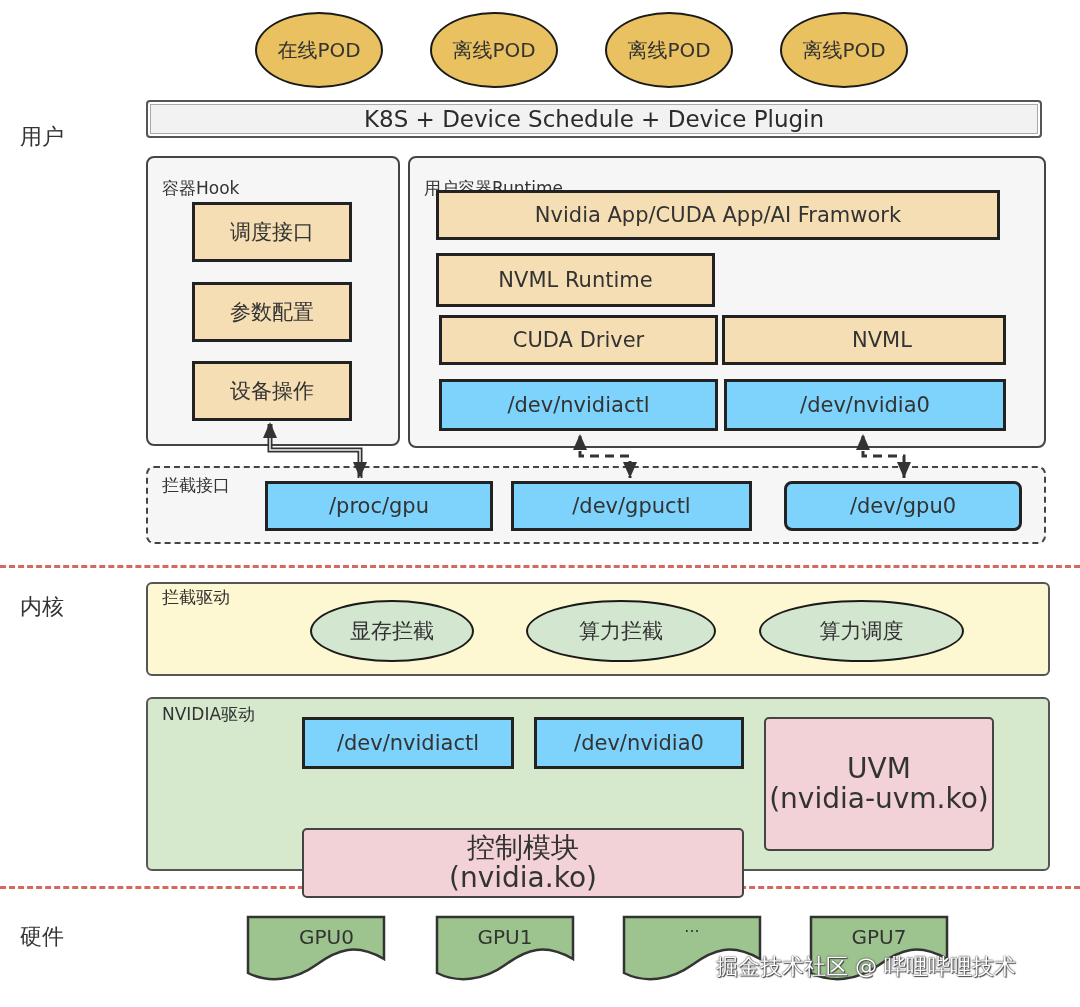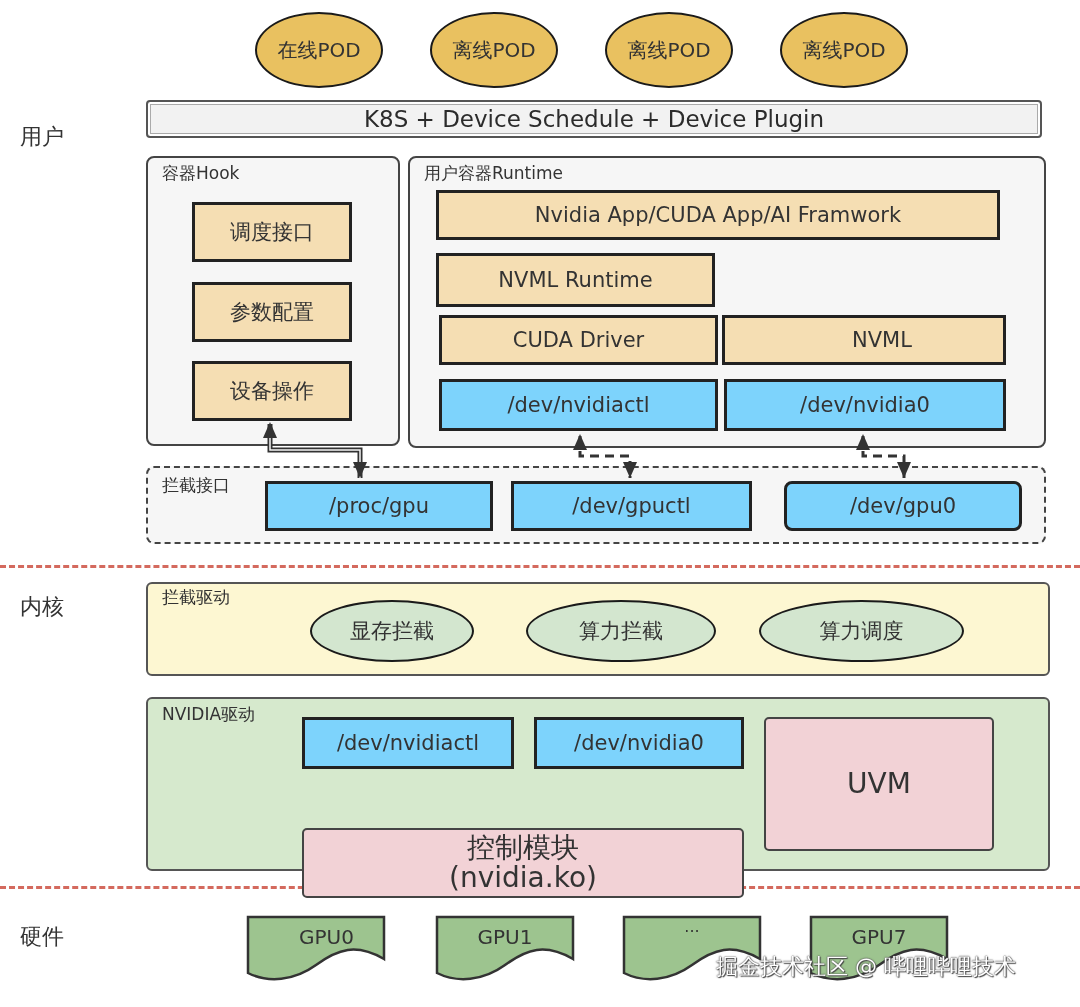--- a/index.html
+++ b/index.html
@@ -9,21 +9,21 @@
   .center { display: flex; align-items: center; justify-content: center; text-align: center; }
 
   .layer-label { font-size: 22px; color: #333; }
 
   .pod { border: 2.5px solid #1a1a1a; border-radius: 50%; background: #e9c160;
          font-size: 20px; color: #333; }
   .k8s-bar { border: 2.5px solid #555; border-radius: 4px; background: #f2f2f2;
              font-size: 23px; color: #2b2b2b; box-shadow: inset 0 0 0 2px #fff, inset 0 0 0 3px #aaa; }
 
   .panel { border: 2.5px solid #444; border-radius: 8px; background: #f6f6f6; }
-  .panel-title { font-size: 17px; color: #333; position: absolute; left: 14px; top: 4px; }
+  .panel-title { font-size: 17px; color: #333; position: absolute; left: 14px; top: 19px; }
 
   .tan { background: #f5deb3; border: 3px solid #222; font-size: 21px; color: #333; }
   .blue { background: #7dd3fc; border: 3px solid #222; font-size: 21px; color: #333; }
 
   .dashed-panel { border: 2.5px dashed #444; border-radius: 8px; background: #f6f6f6; }
 
   .sep { height: 0; border-top: 3px dashed #d46a5e; }
 
   .yellow-panel { border: 2.5px solid #555; border-radius: 6px; background: #fdf7d2; }
   .green-oval { border: 2.5px solid #1a1a1a; border-radius: 50%; background: #d3e6cf; font-size: 21px; color: #333; }
@@ -116,20 +116,21 @@
   <div class="panel-title" style="top:4px;">NVIDIA驱动</div>
 </div>
 <div class="abs blue center" style="left:302px; top:717px; width:212px; height:52px;">/dev/nvidiactl</div>
 <div class="abs blue center" style="left:534px; top:717px; width:210px; height:52px;">/dev/nvidia0</div>
 <div class="abs pink center" style="left:302px; top:828px; width:442px; height:70px; flex-direction:column;">
   <div>控制模块</div>
   <div>(nvidia.ko)</div>
 </div>
 <div class="abs pink center" style="left:764px; top:717px; width:230px; height:134px; flex-direction:column;">
   <div>UVM</div>
+  <div>(nvidia-uvm.ko)</div>
 </div>
 
 <div class="abs" style="left:246px; top:915px; width:140px; height:78px;">
   <svg class="gpu-svg" width="140" height="78">
     <path d="M2,2 L138,2 L138,44 C110,28 92,34 70,50 C48,66 22,68 2,58 Z" fill="#9dc48f" stroke="#333" stroke-width="2.5"></path>
   </svg>
   <div class="abs center gpu-label" style="left:0; top:8px; width:161px; height:28px;">GPU0</div>
 </div>
 <div class="abs" style="left:435px; top:915px; width:140px; height:78px;">
   <svg class="gpu-svg" width="140" height="78">

